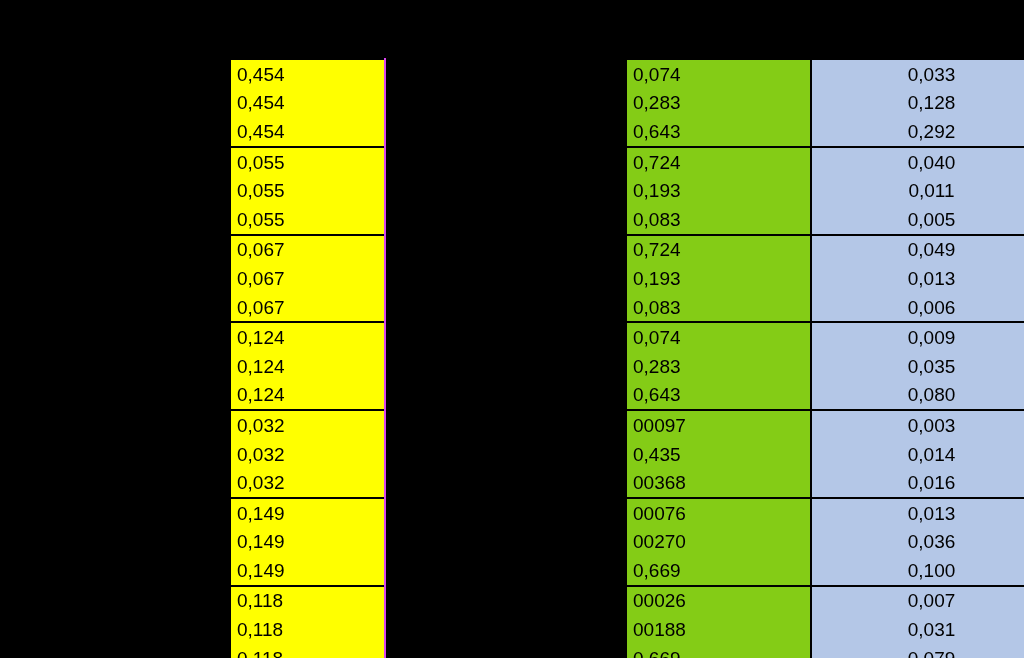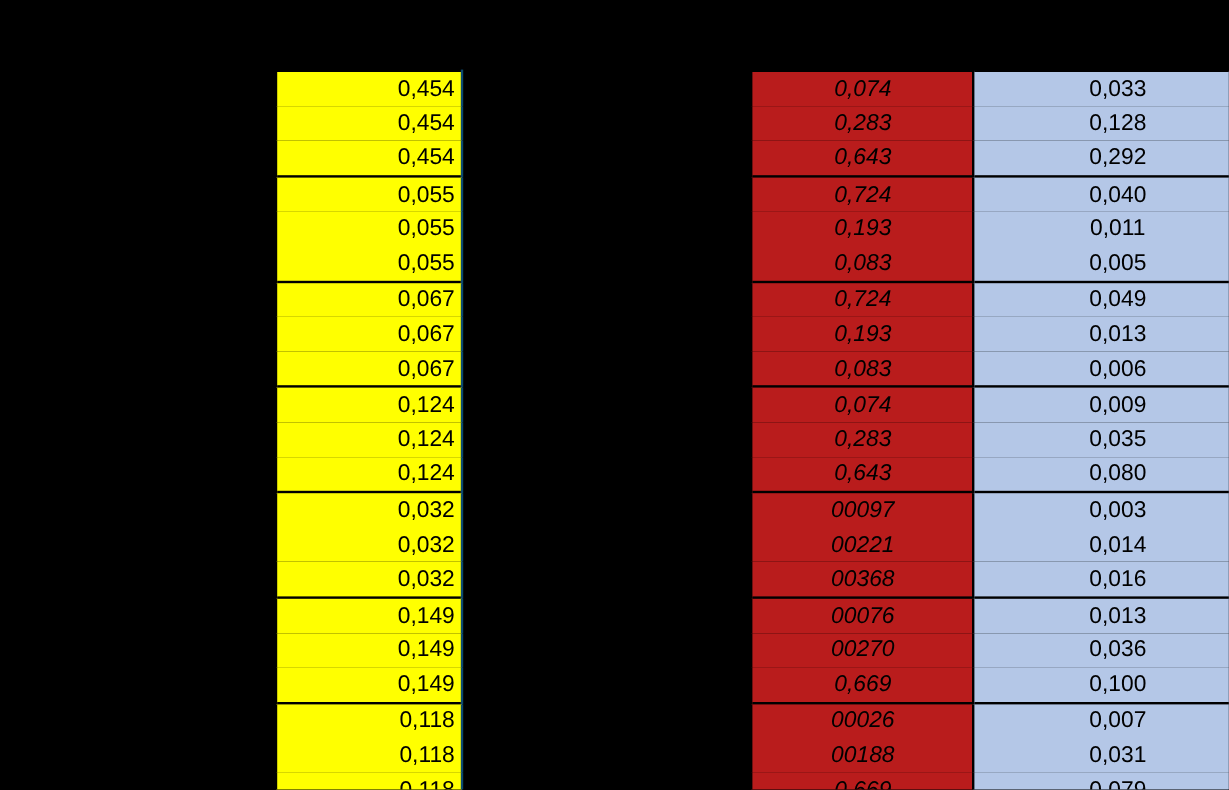--- a/index.html
+++ b/index.html
@@ -42,43 +42,42 @@
   }
 
   
   #yellow-table {
     left: 229px;
     top: 58px;
     width: 157px;
   }
   #yellow-table td.cell-yellow {
     background: #FFFF00;
-    text-align: right;
+    text-align: left;
     padding-right: 5px;
     border-left: 2px solid #000000;
-    border-right: 2px solid #0c4a6e;
+    border-right: 2px solid #d946ef;
   }
   #yellow-table tr:last-child td {
     border-bottom: 2px solid #000000;
   }
 
   
   #green-blue-table {
     left: 625px;
     top: 58px;
     width: 399px;
   }
   #green-blue-table td.cell-green {
-    background: #b91c1c;
-    text-align: center;
+    background: #84cc16;
+    text-align: left;
     padding-right: 5px;
     width: 172px;
     border-left: 2px solid #000000;
     border-right: 2px solid #000000;
-    font-style: italic;
   }
   #green-blue-table td.cell-blue {
     background: #B4C7E7;
     text-align: center;
     width: 227px;
     padding-right: 30px;
     border-right: 0;
   }
   #green-blue-table tr:last-child td {
     border-bottom: 2px solid #000000;
@@ -213,21 +212,21 @@
     <tr>
       <td class="cell-green">0,643</td>
       <td class="cell-blue">0,080</td>
     </tr>
 
     <tr class="group-start">
       <td class="cell-green">00097</td>
       <td class="cell-blue">0,003</td>
     </tr>
     <tr>
-      <td class="cell-green">00221</td>
+      <td class="cell-green">0,435</td>
       <td class="cell-blue">0,014</td>
     </tr>
     <tr>
       <td class="cell-green">00368</td>
       <td class="cell-blue">0,016</td>
     </tr>
 
     <tr class="group-start">
       <td class="cell-green">00076</td>
       <td class="cell-blue">0,013</td>

